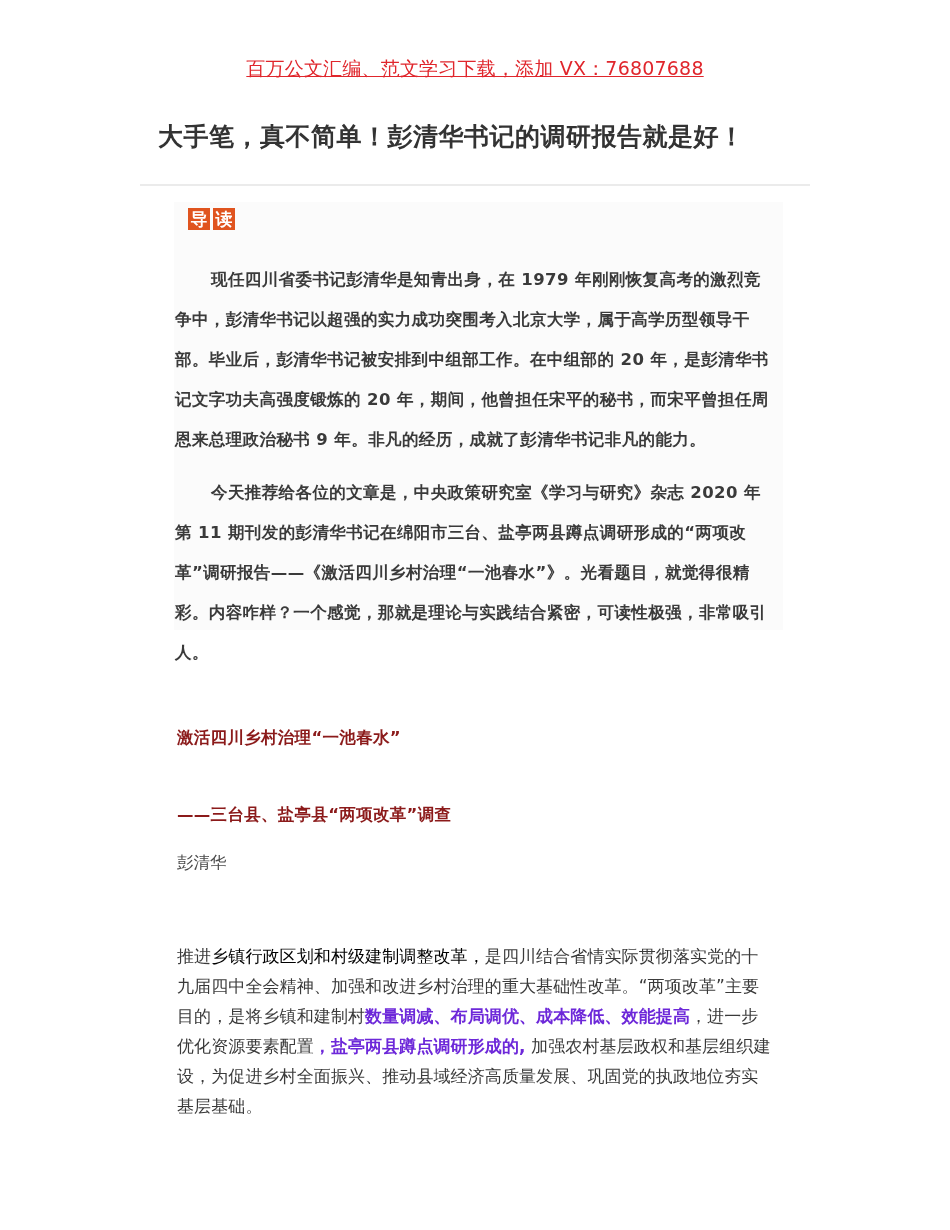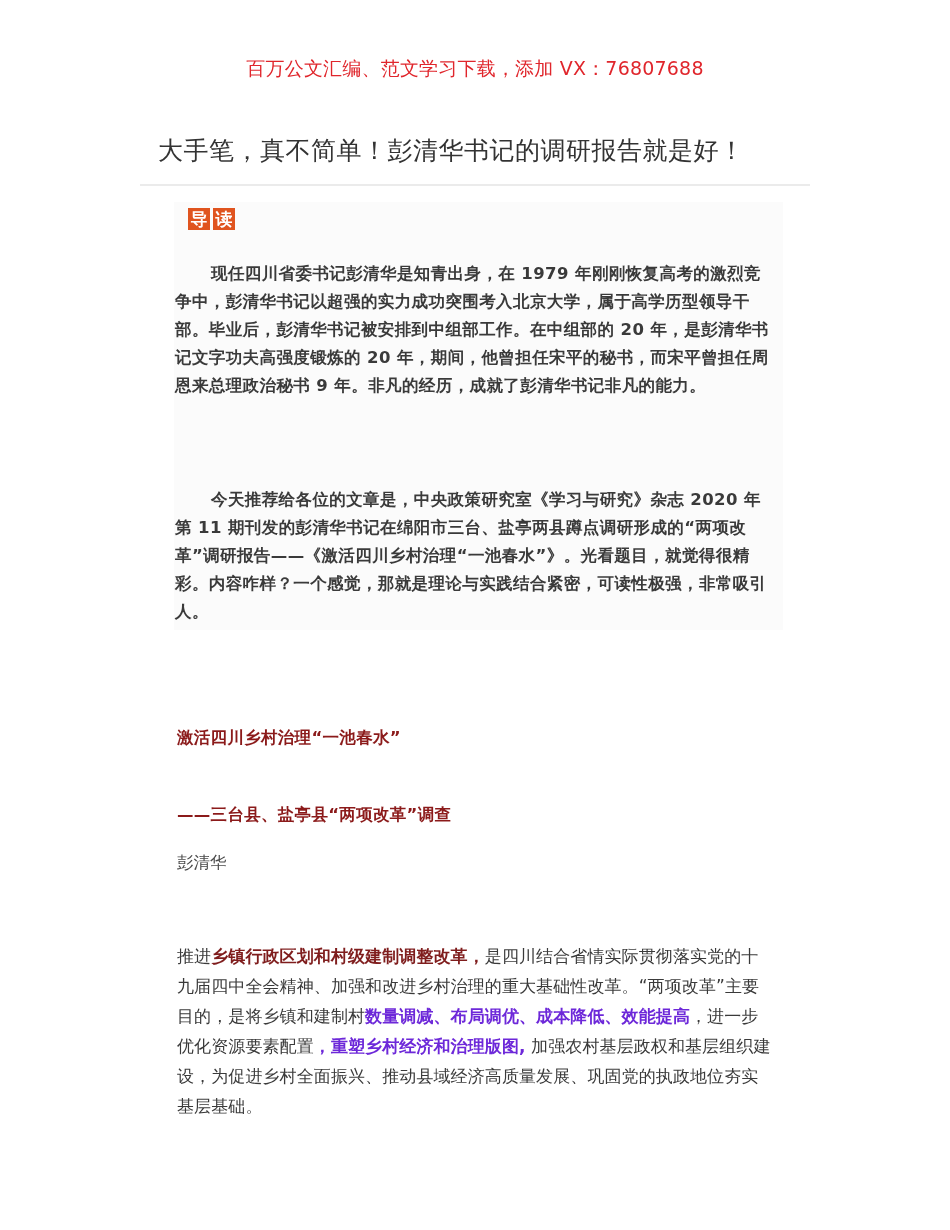--- a/index.html
+++ b/index.html
@@ -17,28 +17,30 @@
     }
     .watermark {
       position: absolute;
       top: 56px;
       left: 0;
       width: 950px;
       text-align: center;
       font-size: 19px;
       color: #e0262c;
       letter-spacing: 0.2px;
+      text-decoration: underline;
     }
     .page-title {
       position: absolute;
-      top: 134px;
+      top: 120px;
       left: 158px;
       font-size: 25px;
       color: #333333;
       letter-spacing: 0.5px;
+      font-weight: bold;
     }
     .divider {
       position: absolute;
       top: 184px;
       left: 140px;
       width: 670px;
       height: 2px;
       background: #ebebeb;
     }
     .intro-box {
@@ -66,27 +68,27 @@
       line-height: 22px;
       text-align: center;
     }
     .intro-para {
       position: absolute;
       left: 175px;
       width: 600px;
       font-size: 16.5px;
       font-weight: bold;
       color: #3a3a3a;
-      line-height: 28px;
+      line-height: 40px;
       text-indent: 36px;
       margin: 0;
       letter-spacing: 0.4px;
     }
     .intro-para.p1 { top: 260px; }
-    .intro-para.p2 { top: 486px; }
+    .intro-para.p2 { top: 473px; }
 
     .article-title {
       position: absolute;
       left: 177px;
       font-size: 16.5px;
       font-weight: bold;
       color: #8b1a1a;
       letter-spacing: 0.3px;
     }
     .article-title.t1 { top: 727px; }
@@ -104,22 +106,22 @@
       left: 177px;
       top: 941px;
       width: 596px;
       font-size: 17px;
       line-height: 30px;
       color: #3a3a3a;
       margin: 0;
       letter-spacing: 0.1px;
     }
     .hl-red {
-      color: #7f1d1d;
-      font-weight: bold;
+      color: #000000;
+      font-weight: normal;
     }
     .hl-blue {
       color: #6d28d9;
       font-weight: bold;
     }
   </style>
 </head>
 <body>
 
 <div class="watermark">百万公文汇编、范文学习下载，添加 VX：76807688</div>
@@ -132,13 +134,13 @@
   <span class="badge">导</span>
   <span class="badge">读</span>
 </div>
 <p class="intro-para p1">现任四川省委书记彭清华是知青出身，在 1979 年刚刚恢复高考的激烈竞争中，彭清华书记以超强的实力成功突围考入北京大学，属于高学历型领导干部。毕业后，彭清华书记被安排到中组部工作。在中组部的 20 年，是彭清华书记文字功夫高强度锻炼的 20 年，期间，他曾担任宋平的秘书，而宋平曾担任周恩来总理政治秘书 9 年。非凡的经历，成就了彭清华书记非凡的能力。</p>
 <p class="intro-para p2">今天推荐给各位的文章是，中央政策研究室《学习与研究》杂志 2020 年第 11 期刊发的彭清华书记在绵阳市三台、盐亭两县蹲点调研形成的“两项改革”调研报告——《激活四川乡村治理“一池春水”》。光看题目，就觉得很精彩。内容咋样？一个感觉，那就是理论与实践结合紧密，可读性极强，非常吸引人。</p>
 
 <div class="article-title t1">激活四川乡村治理“一池春水”</div>
 <div class="article-title t2">——三台县、盐亭县“两项改革”调查</div>
 <div class="article-author">彭清华</div>
 
-<p class="body-para"><span>推进</span><span class="hl-red">乡镇行政区划和村级建制调整改革，</span><span>是四川结合省情实际贯彻落实党的十九届四中全会精神、加强和改进乡村治理的重大基础性改革。“两项改革”主要目的，是将乡镇和建制村</span><span class="hl-blue">数量调减、布局调优、成本降低、效能提高</span><span>，进一步优化资源要素配置</span><span class="hl-blue">，重塑乡村经济和治理版图,</span><span> 加强农村基层政权和基层组织建设，为促进乡村全面振兴、推动县域经济高质量发展、巩固党的执政地位夯实基层基础。</span></p>
+<p class="body-para"><span>推进</span><span class="hl-red">乡镇行政区划和村级建制调整改革，</span><span>是四川结合省情实际贯彻落实党的十九届四中全会精神、加强和改进乡村治理的重大基础性改革。“两项改革”主要目的，是将乡镇和建制村</span><span class="hl-blue">数量调减、布局调优、成本降低、效能提高</span><span>，进一步优化资源要素配置</span><span class="hl-blue">，盐亭两县蹲点调研形成的,</span><span> 加强农村基层政权和基层组织建设，为促进乡村全面振兴、推动县域经济高质量发展、巩固党的执政地位夯实基层基础。</span></p>
 
 </body></html>

